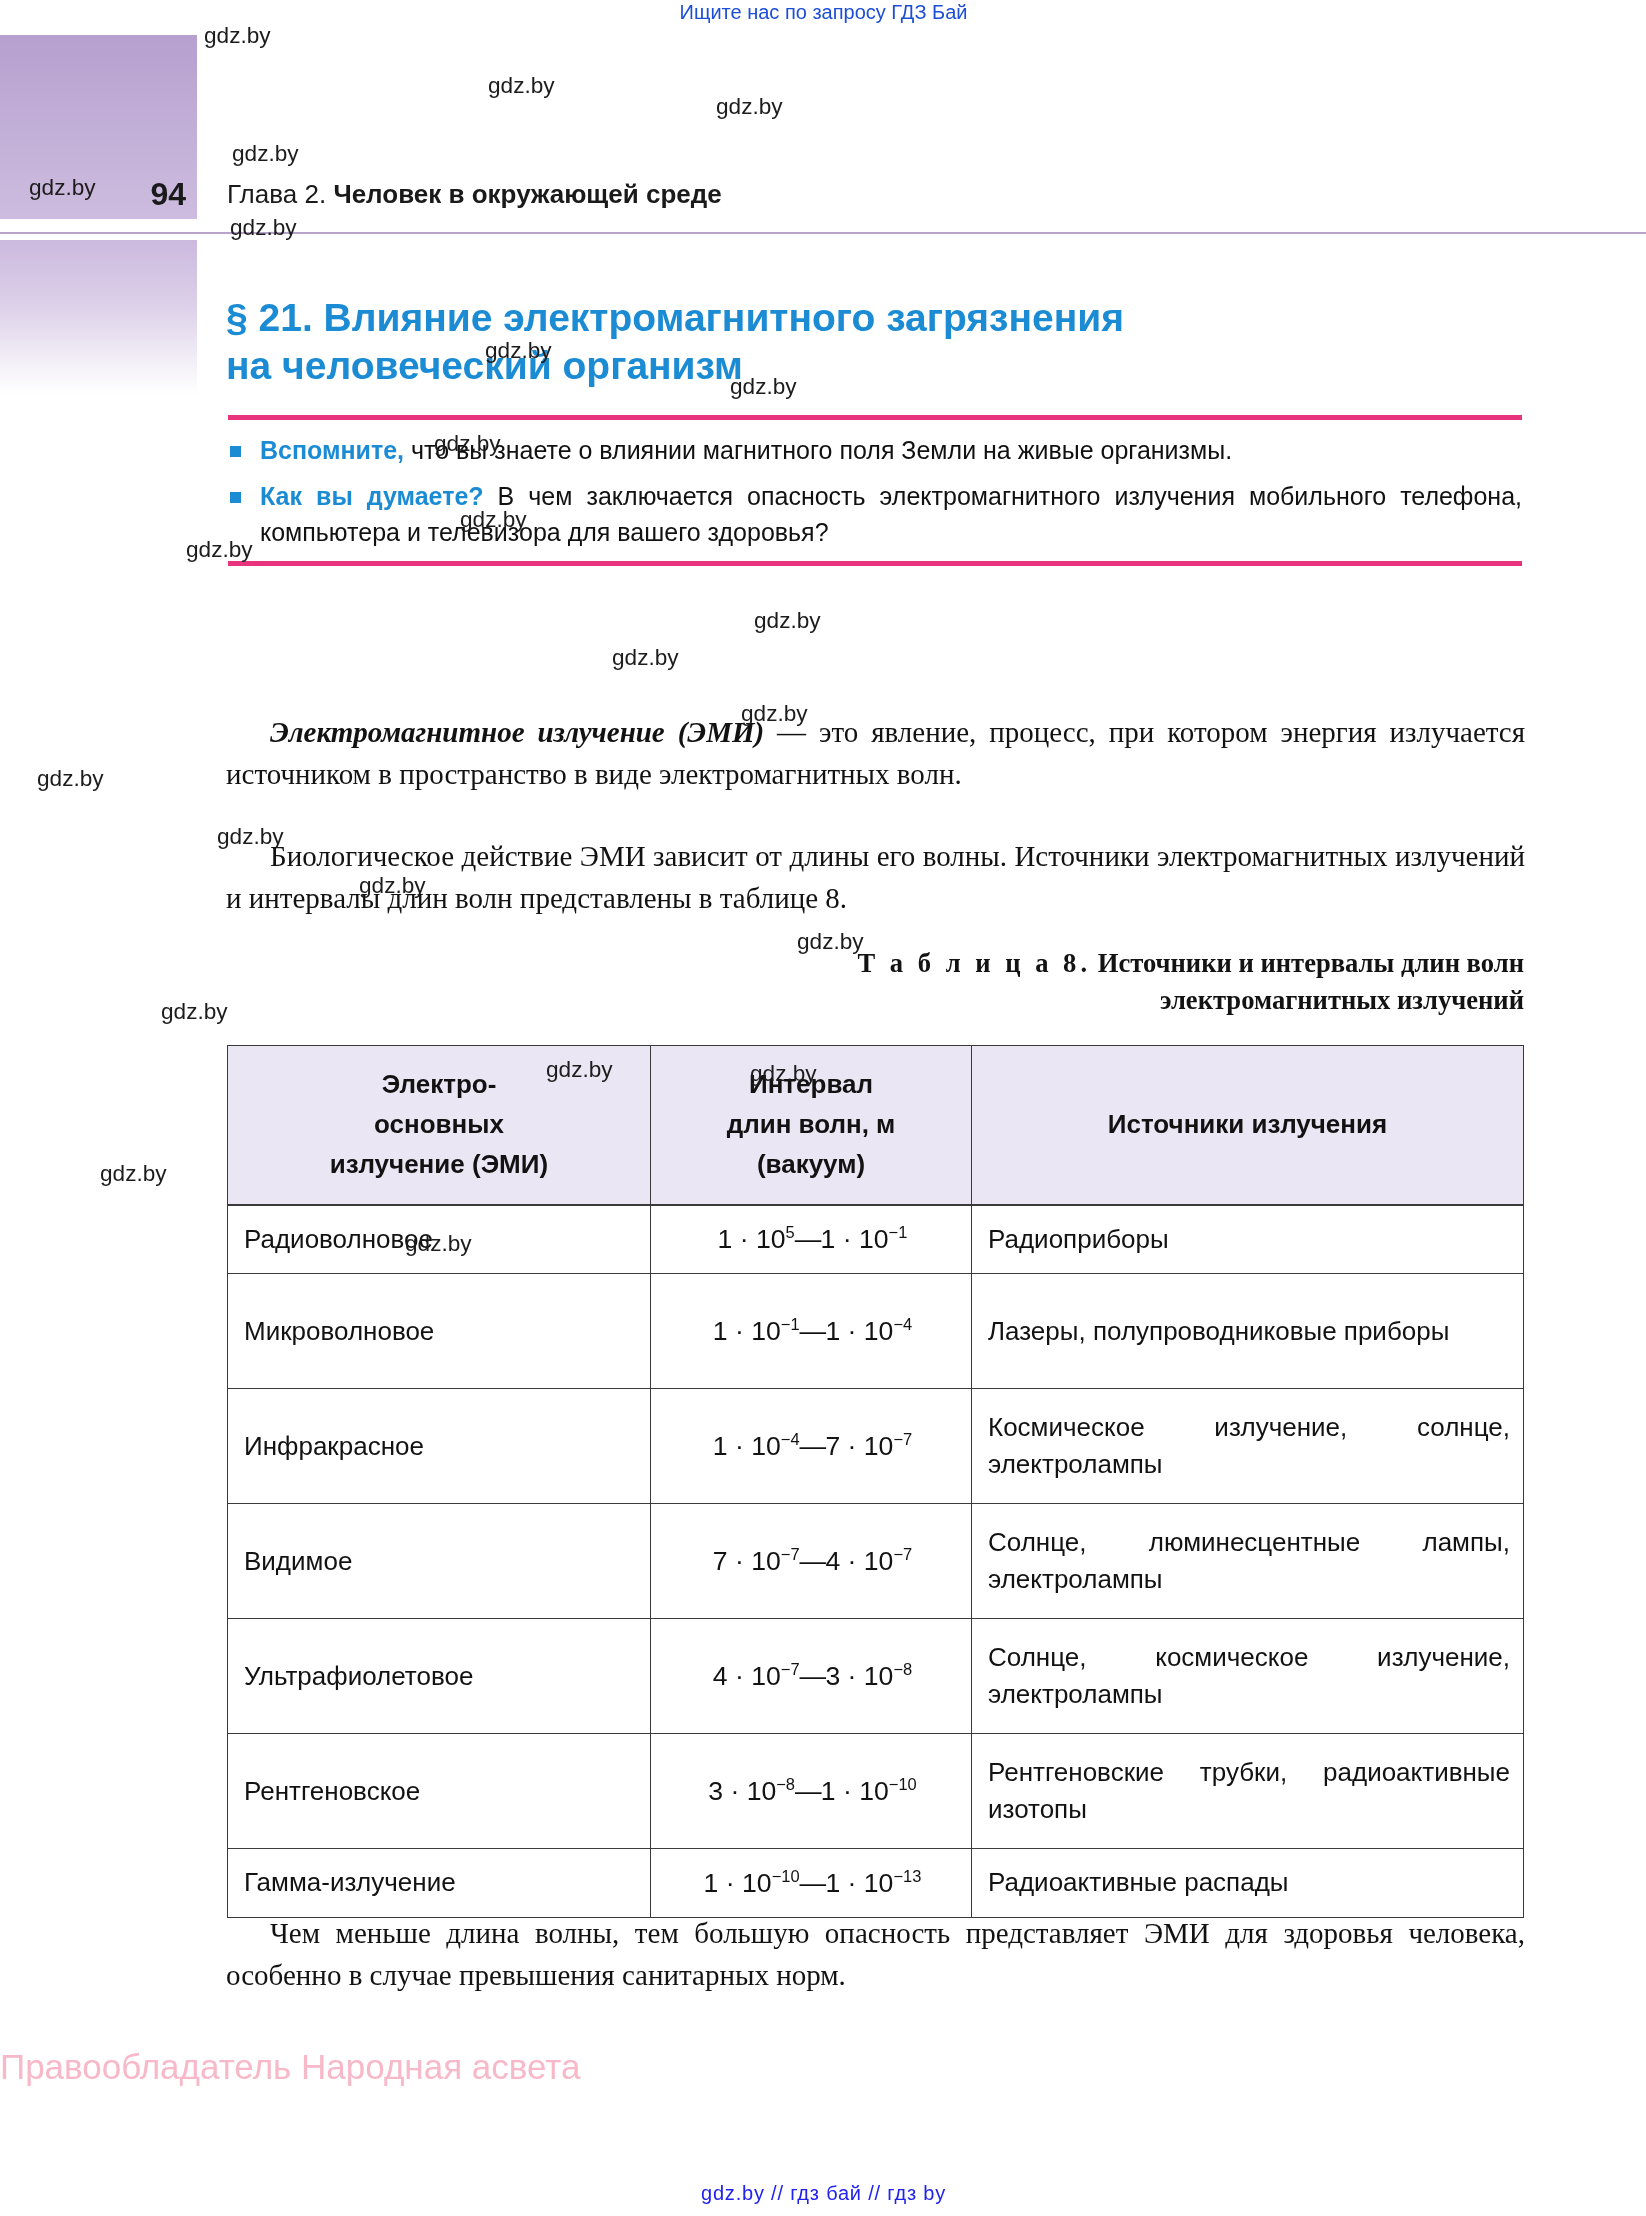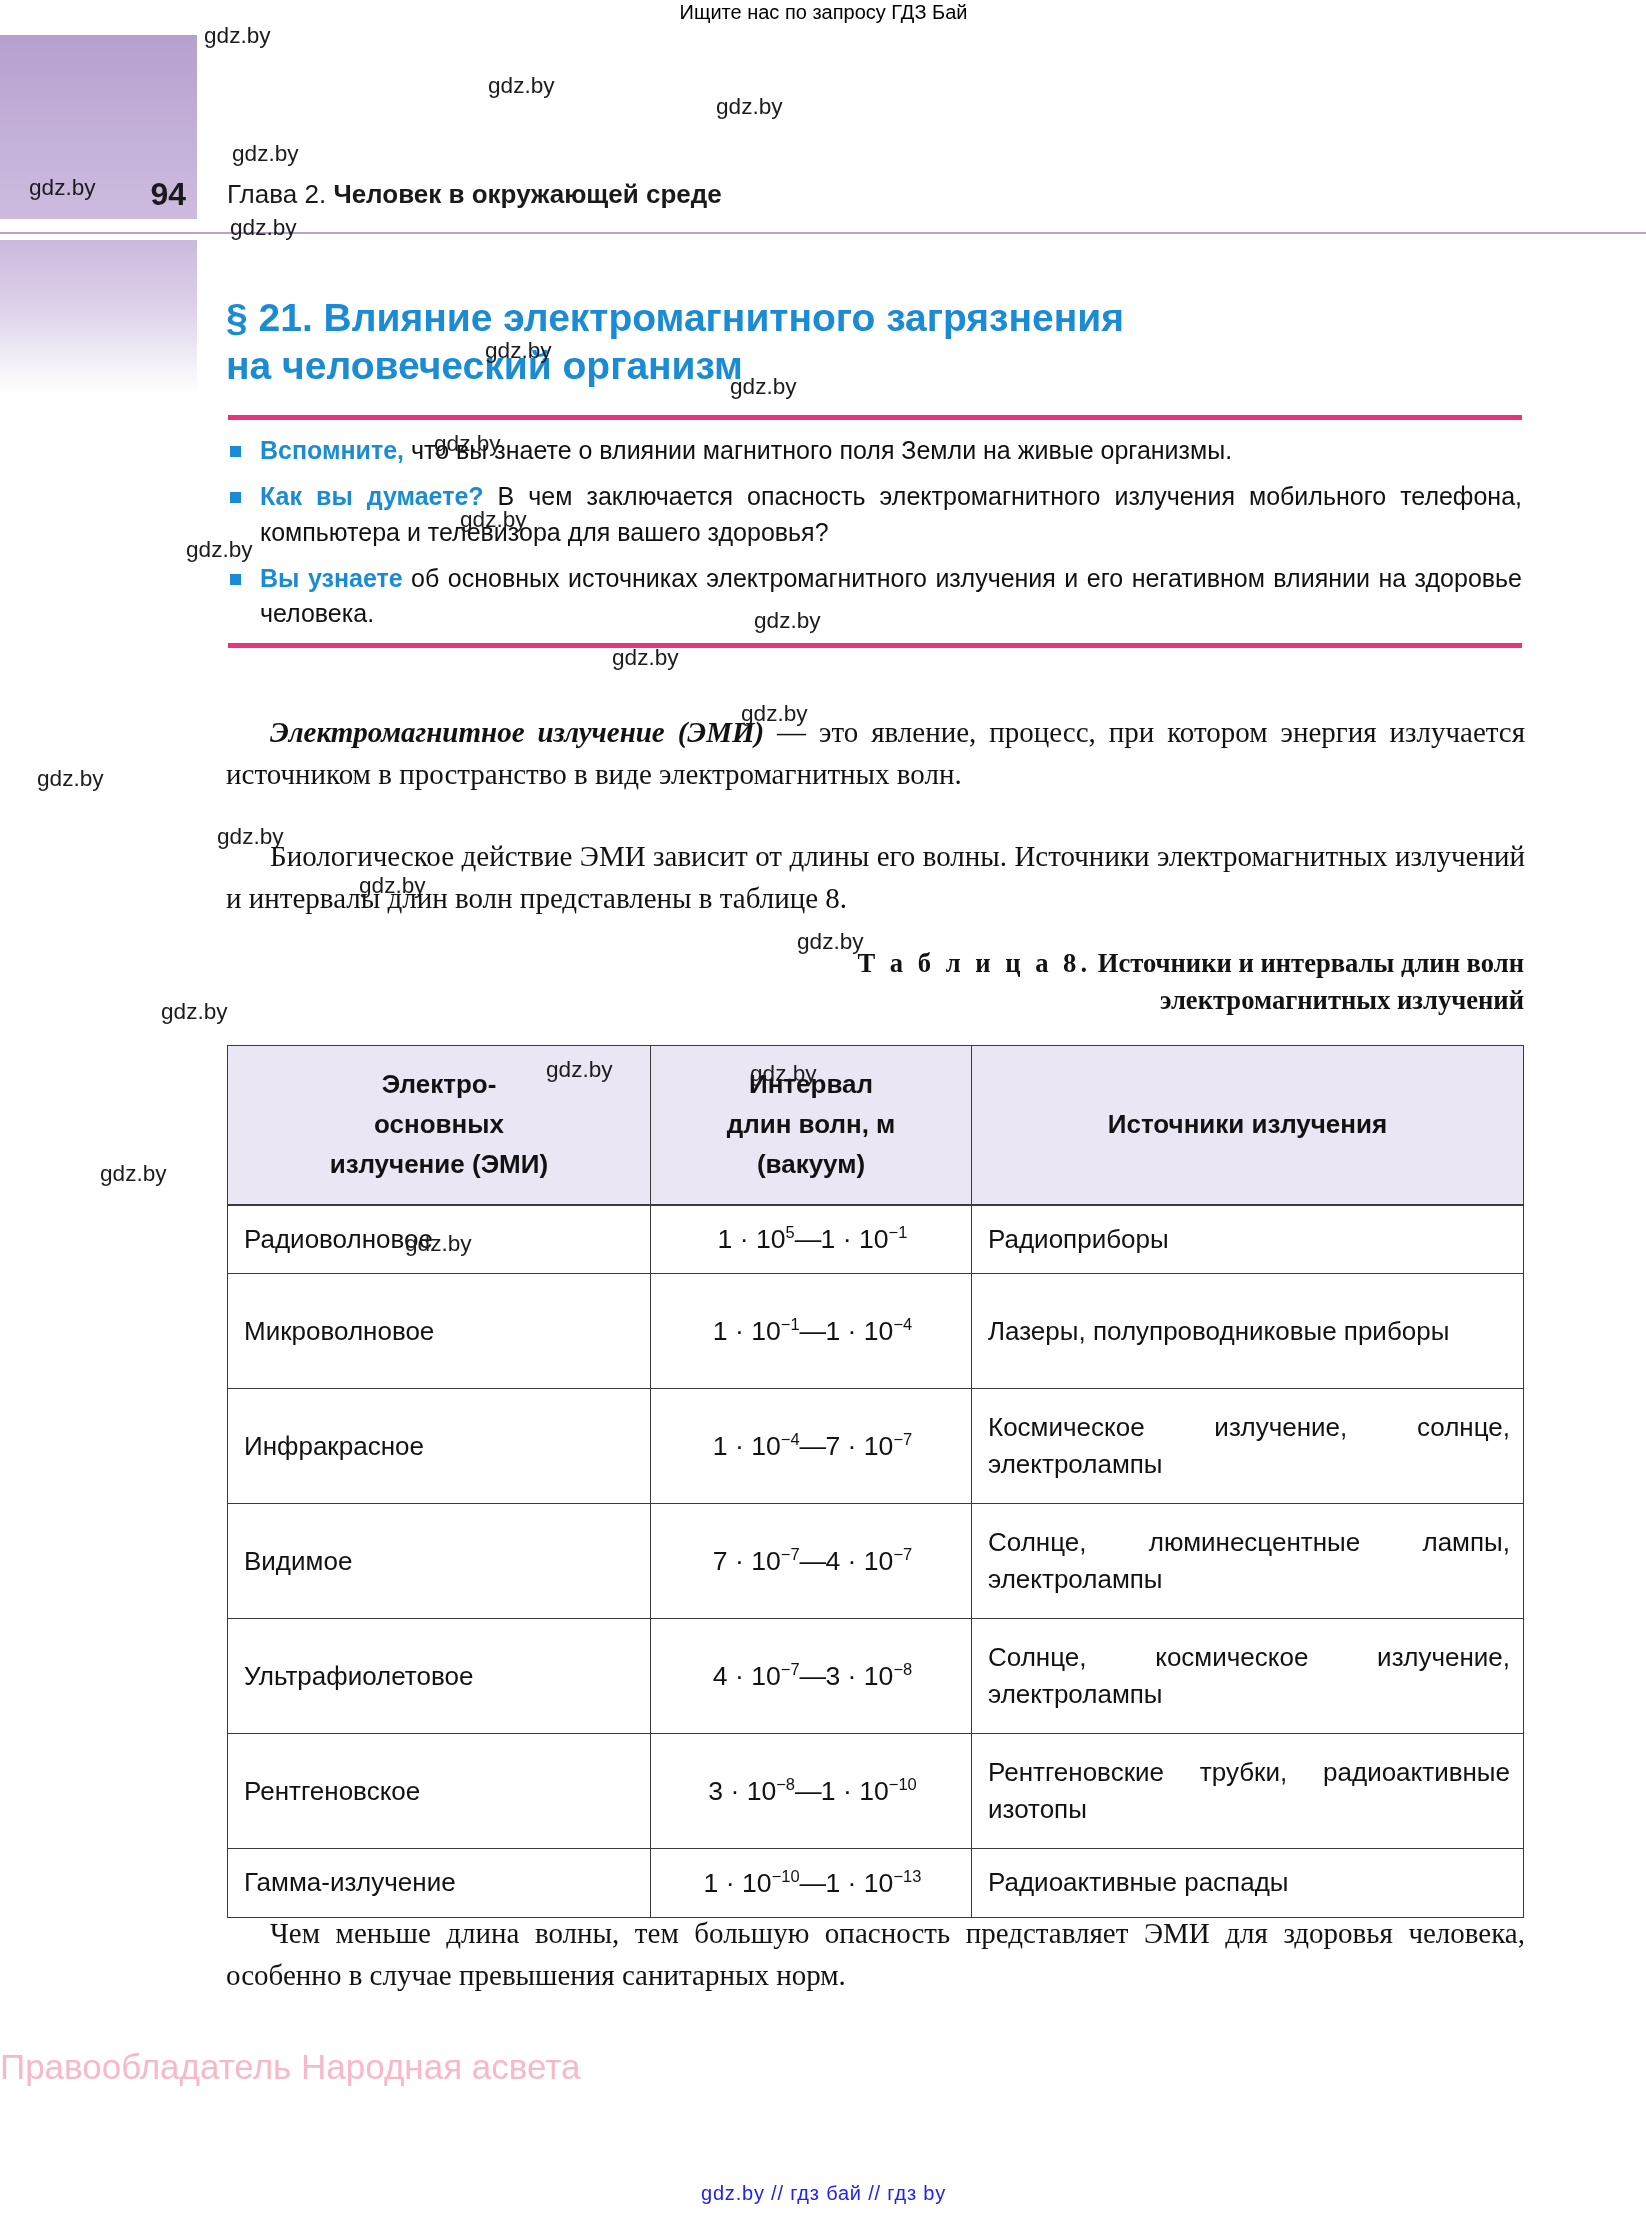--- a/index.html
+++ b/index.html
@@ -25,21 +25,21 @@
     pointer-events: none;
     z-index: 40;
   }
   .wm-top-green {
     position: absolute;
     left: 0; right: 0;
     top: 0.8px;
     text-align: center;
     font-family: "Liberation Sans", "DejaVu Sans", sans-serif;
     font-size: 20px;
-    color: #000000;
+    color: #1d4ed8;
     z-index: 60;
     white-space: nowrap;
   }
   .wm-blue-bottom {
     position: absolute;
     left: 0; right: 0;
     bottom: 11.3px;
     text-align: center;
     font-family: "Liberation Sans", "DejaVu Sans", sans-serif;
     font-size: 20px;
@@ -258,24 +258,20 @@
 </h1>
 
 <div class="intro-box">
   <div class="intro-item">
     <span class="sq"></span>
     <span class="intro-lead">Вспомните,</span><span> что вы знаете о влиянии магнитного поля Земли на живые организмы.</span>
   </div>
   <div class="intro-item">
     <span class="sq"></span>
     <span class="intro-lead">Как вы думаете?</span><span> В чем заключается опасность электромагнитного излучения мобильного телефона, компьютера и телевизора для вашего здоровья?</span>
-  </div>
-  <div class="intro-item">
-    <span class="sq"></span>
-    <span class="intro-lead">Вы узнаете</span><span> об основных источниках электромагнитного излучения и его негативном влиянии на здоровье человека.</span>
   </div>
 </div>
 
 <p class="body-p" id="para-def">
   <span class="term">Электромагнитное излучение (ЭМИ)</span><span> — это явление, процесс, при котором энергия излучается источником в пространство в виде электромагнитных волн.</span>
 </p>
 
 <p class="body-p" id="para-bio">Биологическое действие ЭМИ зависит от длины его волны. Источники электромагнитных излучений и интервалы длин волн представлены в таблице 8.</p>
 
 <div class="table-caption">

